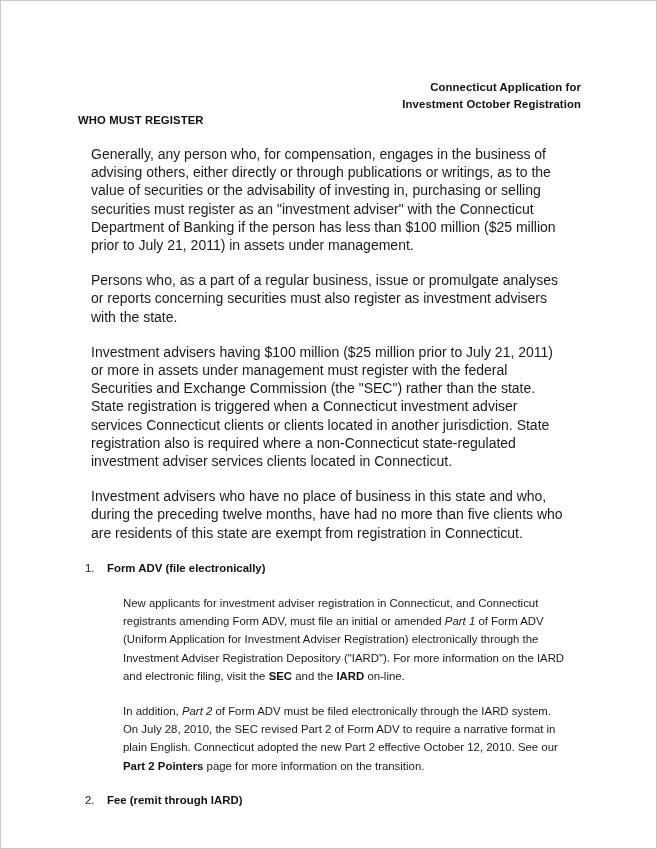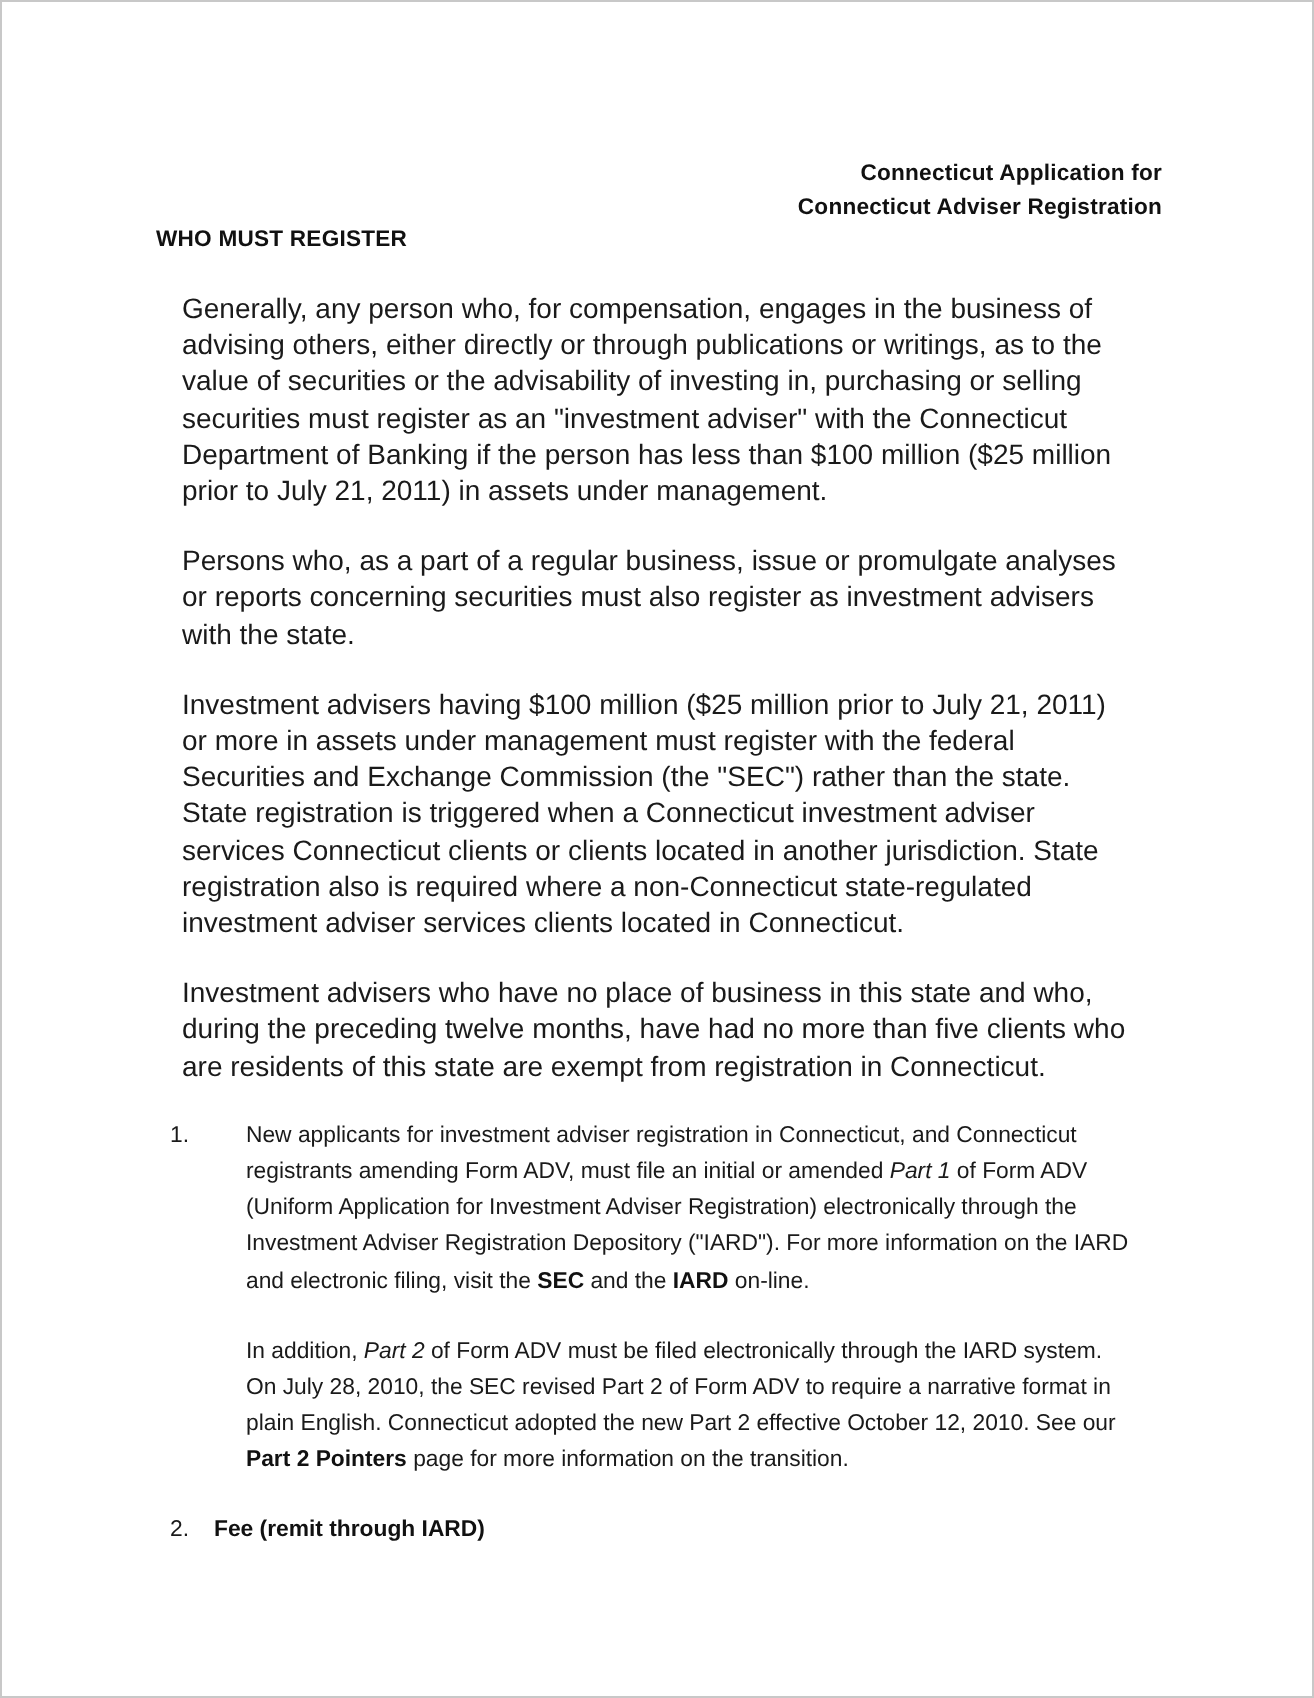--- a/index.html
+++ b/index.html
@@ -112,35 +112,36 @@
 </style>
 </head>
 <body>
 
 <div class="page">
 
   <div class="content">
 
     <div class="doc-title">
       <span class="title-line">Connecticut Application for</span>
-      <span class="title-line">Connecticut Adviser Registration</span>
+      <span class="title-line">Investment October Registration</span>
     </div>
 
     <div class="section-heading">WHO MUST REGISTER</div>
 
     <p class="body-text">Generally, any person who, for compensation, engages in the business of advising others, either directly or through publications or writings, as to the value of securities or the advisability of investing in, purchasing or selling securities must register as an "investment adviser" with the Connecticut Department of Banking if the person has less than $100 million ($25 million prior to July 21, 2011) in assets under management.</p>
     <p class="body-text">Persons who, as a part of a regular business, issue or promulgate analyses or reports concerning securities must also register as investment advisers with the state.</p>
     <p class="body-text">Investment advisers having $100 million ($25 million prior to July 21, 2011) or more in assets under management must register with the federal Securities and Exchange Commission (the "SEC") rather than the state. State registration is triggered when a Connecticut investment adviser services Connecticut clients or clients located in another jurisdiction. State registration also is required where a non-Connecticut state-regulated investment adviser services clients located in Connecticut.</p>
     <p class="body-text">Investment advisers who have no place of business in this state and who, during the preceding twelve months, have had no more than five clients who are residents of this state are exempt from registration in Connecticut.</p>
 
 
     <ol class="file-list">
 
       <li>
         <span class="list-marker">1.</span>
+        <div class="list-heading">Form ADV (file electronically)</div>
         <p class="list-body"><span>New applicants for investment adviser registration in Connecticut, and Connecticut registrants amending Form ADV, must file an initial or amended </span><span class="rt-i">Part 1</span><span> of Form ADV (Uniform Application for Investment Adviser Registration) electronically through the Investment Adviser Registration Depository ("IARD").  For more information on the IARD and electronic filing, visit the </span><span class="rt-b">SEC</span><span> and the </span><span class="rt-b">IARD</span><span> on-line.</span></p>
         <p class="list-body"><span>In addition, </span><span class="rt-i">Part 2</span><span> of Form ADV must be filed electronically through the IARD system. On July 28, 2010, the SEC revised Part 2 of Form ADV to require a narrative format in plain English.  Connecticut adopted the new Part 2 effective October 12, 2010.  See our </span><span class="rt-b">Part 2 Pointers</span><span> page for more information on the transition.</span></p>
       </li>
 
       <li>
         <span class="list-marker">2.</span>
         <div class="list-heading">Fee (remit through IARD)</div>
       </li>
 
     </ol>

